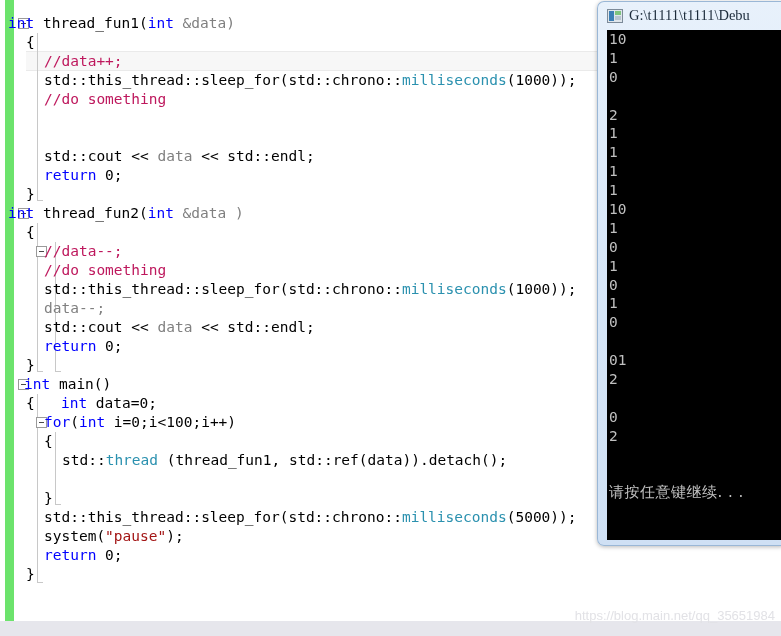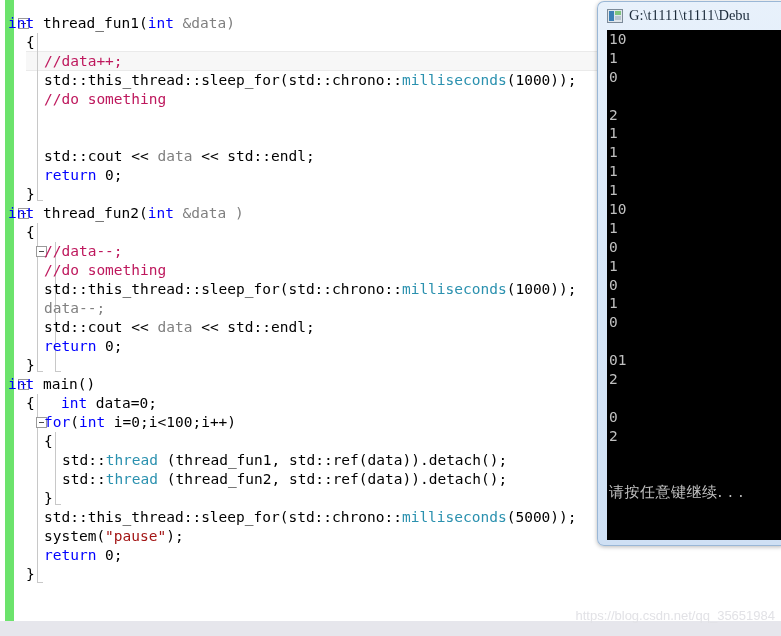--- a/index.html
+++ b/index.html
@@ -239,39 +239,38 @@
       <div class="line" style="top: 211px;"><span class="txt" style="margin-left: 26px;"><span class="plain">{</span></span></div>
       <div class="fold" style="left: 36px; top: 234px;"></div>
       <div class="line" style="top: 230px;"><span class="txt" style="margin-left: 44px;"><span class="cmt">//data--;</span></span></div>
       <div class="line" style="top: 249px;"><span class="txt" style="margin-left: 44px;"><span class="cmt">//do something</span></span></div>
       <div class="line" style="top: 268px;"><span class="txt" style="margin-left: 44px;"><span class="plain">std::this_thread::sleep_for(std::chrono::</span><span class="type">milliseconds</span><span class="plain">(1000));</span></span></div>
       <div class="line" style="top: 287px;"><span class="txt" style="margin-left: 44px;"><span class="gray">data--;</span></span></div>
       <div class="line" style="top: 306px;"><span class="txt" style="margin-left: 44px;"><span class="plain">std::cout &lt;&lt; </span><span class="gray">data</span><span class="plain"> &lt;&lt; std::endl;</span></span></div>
       <div class="line" style="top: 325px;"><span class="txt" style="margin-left: 44px;"><span class="kw">return </span><span class="plain">0;</span></span></div>
       <div class="line" style="top: 344px;"><span class="txt" style="margin-left: 26px;"><span class="plain">}</span></span></div>
       <div class="fold" style="left: 18px; top: 367px;"></div>
-      <div class="line" style="top: 363px;"><span class="txt" style="margin-left: 8px;"><span class="kw">int </span><span class="plain">main()</span></span></div>
+      <div class="line" style="top: 363px;"><span class="txt" style="margin-left: 24px;"><span class="kw">int </span><span class="plain">main()</span></span></div>
       <div class="line" style="top: 382px;"><span class="txt" style="margin-left: 26px;"><span class="plain">{   </span><span class="kw">int </span><span class="plain">data=0;</span></span></div>
       <div class="fold" style="left: 36px; top: 405px;"></div>
       <div class="line" style="top: 401px;"><span class="txt" style="margin-left: 44px;"><span class="kw">for</span><span class="plain">(</span><span class="kw">int </span><span class="plain">i=0;i&lt;100;i++)</span></span></div>
       <div class="line" style="top: 420px;"><span class="txt" style="margin-left: 44px;"><span class="plain">{</span></span></div>
       <div class="line" style="top: 439px;"><span class="txt" style="margin-left: 62px;"><span class="plain">std::</span><span class="type">thread</span><span class="plain"> (thread_fun1, std::ref(data)).detach();</span></span></div>
-      <div class="line" style="top: 458px;"><span class="txt" style="margin-left: 62px;"><span class="plain">std::</span><span class="type">thread</span><span class="plain"> (thread_fun2, std::ref(data)).detach();</span></span></div>
       <div class="line" style="top: 477px;"><span class="txt" style="margin-left: 44px;"><span class="plain">}</span></span></div>
       <div class="line" style="top: 496px;"><span class="txt" style="margin-left: 44px;"><span class="plain">std::this_thread::sleep_for(std::chrono::</span><span class="type">milliseconds</span><span class="plain">(5000));</span></span></div>
       <div class="line" style="top: 515px;"><span class="txt" style="margin-left: 44px;"><span class="plain">system(</span><span class="str">"pause"</span><span class="plain">);</span></span></div>
       <div class="line" style="top: 534px;"><span class="txt" style="margin-left: 44px;"><span class="kw">return </span><span class="plain">0;</span></span></div>
       <div class="line" style="top: 553px;"><span class="txt" style="margin-left: 26px;"><span class="plain">}</span></span></div>
     </div>
 
 </div>
 
 <div id="bottom-strip"></div>
 
-<div id="watermark">https://blog.csdn.net/qq_35651984</div>
+<div id="watermark">https://blog.main.net/qq_35651984</div>
 
 <div id="console-window">
 
   <div id="console-titlebar">
     <span class="console-icon"></span>
     <span id="console-title-text">G:\t1111\t1111\Debu</span>
   </div>
 
   <div id="console-body">
       <div class="console-line">10</div>

